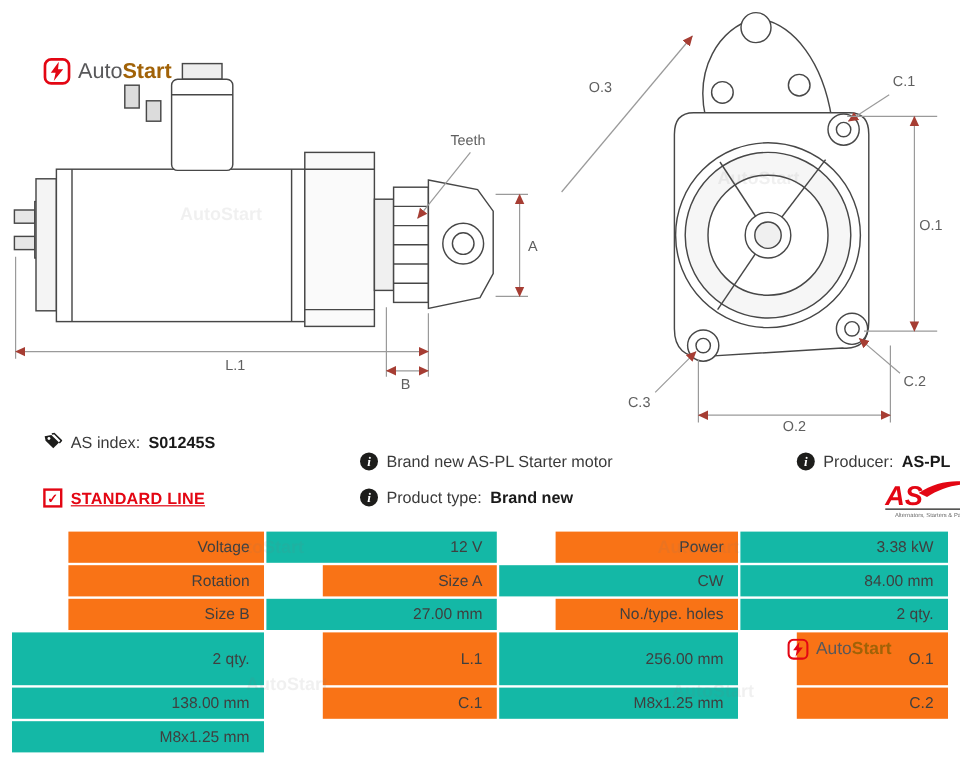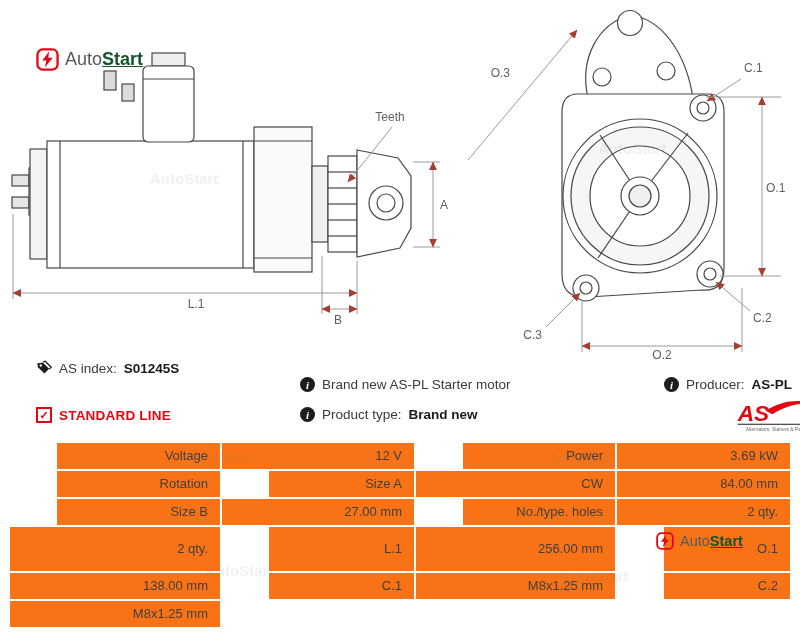--- a/index.html
+++ b/index.html
@@ -13,52 +13,52 @@
 
   
   .drawing { position:absolute; left:0; top:0; width:800px; height:372px; }
 
   
   .logo { position:absolute; display:flex; align-items:center; gap:6px; }
   .logo-main { left:36px; top:48px; }
   .logo-main .logo-icon { width:23px; height:23px; }
   .logo-text { font-size:18px; white-space:nowrap; }
   .logo-text .auto { color:#58585a; font-weight:400; }
-  .logo-text .start { color:#14532d; font-weight:700;text-decoration:underline; }
+  .logo-text .start { color:#a16207; font-weight:700; }
   .logo-icon svg { display:block; width:100%; height:100%; }
 
   .logo-watermark { left:656px; top:532px; z-index:5; pointer-events:none; }
   .logo-watermark .logo-icon { width:18px; height:18px; }
   .logo-watermark .logo-text { font-size:14.5px; }
 
   .aspl-logo { position:absolute; left:736px; top:397px; width:80px; height:40px; }
   .aspl-logo svg { display:block; }
 
   
   .info-item { position:absolute; display:flex; align-items:center; gap:7px;
                font-size:13.5px; color:#3a3a3a; white-space:nowrap; }
   .info-item b { color:#1a1a1a; }
-  .std { color:#e30613; font-weight:700; letter-spacing:.2px; }
+  .std { color:#e30613; font-weight:700; letter-spacing:.2px;text-decoration:underline; }
   .iicon { width:15px; height:15px; border-radius:50%; background:#1d1d1b; color:#fff;
            display:flex; align-items:center; justify-content:center;
            font-family:"Liberation Serif", serif; font-size:11px; font-style:italic;
            font-weight:700; flex:0 0 15px; }
   .tag-icon, .check-icon { display:flex; align-items:center; justify-content:center; flex:0 0 16px; }
   .check-icon { width:16px; height:16px; border:2px solid #e30613; color:#e30613;
                 font-weight:700; font-size:11px; }
 
   
   .spec-table { position:absolute; left:10px; top:443px; width:780px;
     display:grid; grid-template-columns:210px 192px 199px 173px;
     grid-template-rows:26px 26px 26px 44px 26px 26px; gap:2px;
     background:#fff; font-size:13px; color:#3f3f3f; }
   .cell { display:flex; align-items:center; justify-content:flex-end;
           padding-right:12px; text-align:right; line-height:1.25; }
   .lbl { background:#f97316;margin-left:47px; }
-  .val { background:#f97316; }
+  .val { background:#14b8a6; }
   .pl46 { padding-left:46px; }
 
   
   .ghost { position:absolute; font-weight:700; color:#777; opacity:.10;
            font-size:15px; pointer-events:none; }
 </style>
 </head>
 <body>
 
 <div class="page">
@@ -210,21 +210,21 @@
       <text x="2" y="27" font-size="26" font-style="italic" font-weight="bold" fill="#e30613">AS</text>
       <line x1="2" y1="30.5" x2="89" y2="30.5" stroke="#1d1d1b" stroke-width="1.3"></line>
       <text x="46" y="38.5" font-size="5.6" fill="#6a6a6a" text-anchor="middle">Alternators, Starters &amp; Parts</text>
     </svg>
   </div>
 
   <div class="spec-table">
     <div class="cell lbl">Voltage</div>
     <div class="cell val">12 V</div>
     <div class="cell lbl">Power</div>
-    <div class="cell val">3.69 kW</div>
+    <div class="cell val">3.38 kW</div>
 
     <div class="cell lbl">Rotation</div>
     <div class="cell lbl">Size A</div>
     <div class="cell val">CW</div>
     <div class="cell val">84.00 mm</div>
 
     <div class="cell lbl">Size B</div>
     <div class="cell val">27.00 mm</div>
 
     <div class="cell lbl">No./type. holes</div>

